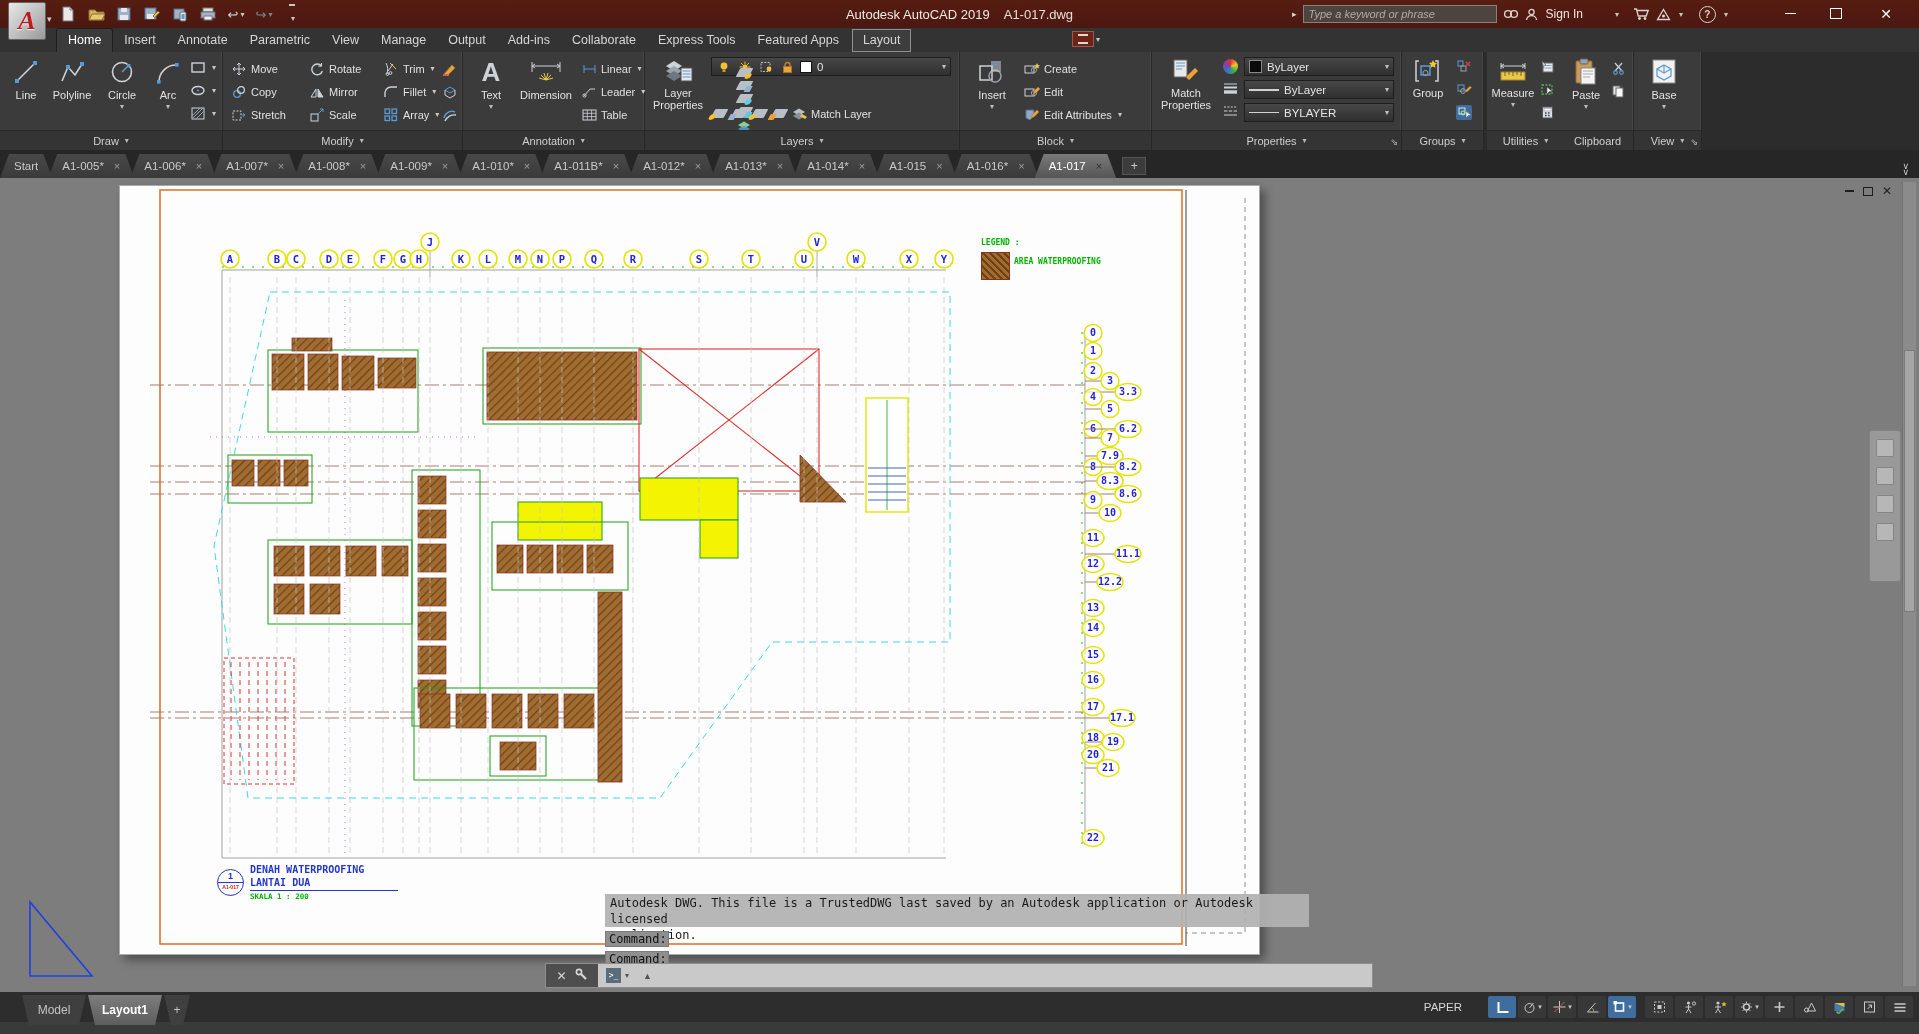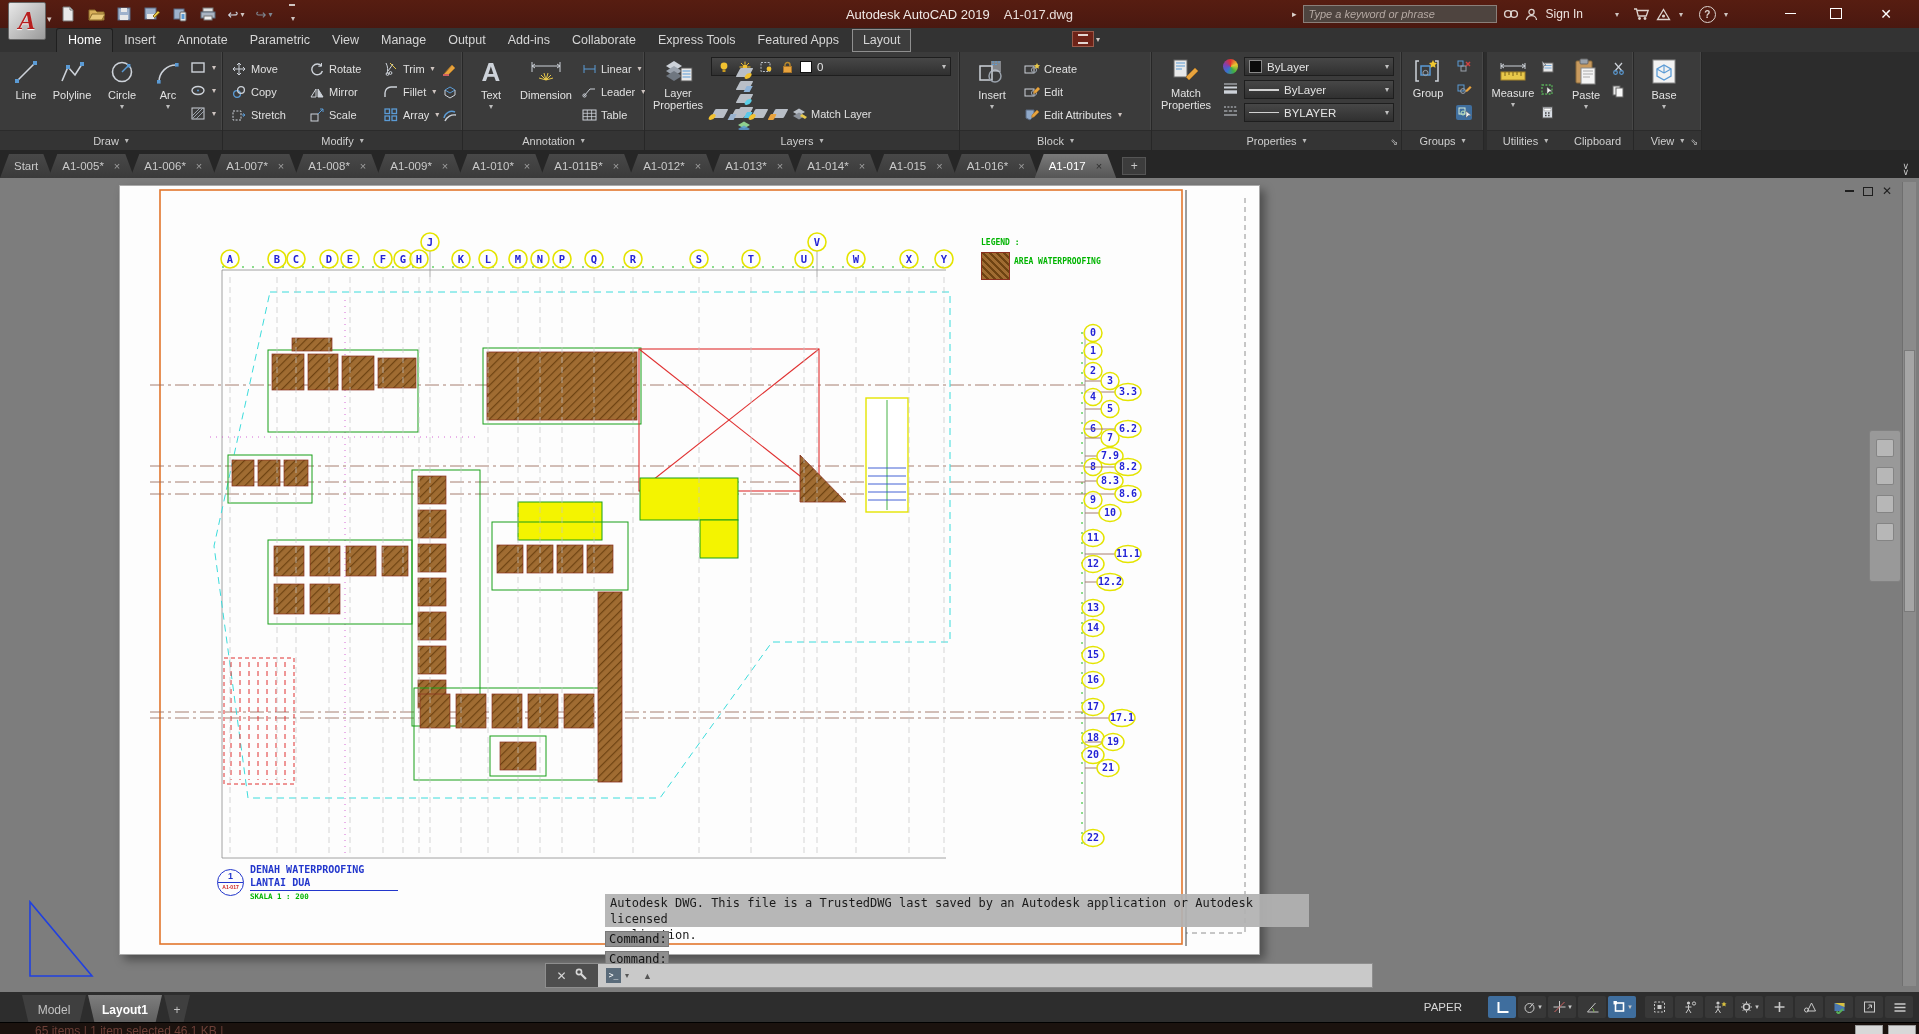--- a/index.html
+++ b/index.html
@@ -1273,19 +1273,14 @@
           </div>
           <div class="sbtn">
             <svg width="15" height="14" viewBox="0 0 14 14">
               <path d="M2,4 H13 M2,7.5 H13 M2,11 H13" stroke="#c9c9c9" stroke-width="1.6"></path>
             </svg>
           </div>
         </span>
     </div>
   </div>
 
-  <div id="bottom-strip">
-    <span class="txt">65 items   |   1 item selected    46.1 KB   |</span>
-    <span class="bs-btn" style="left:1855px;"></span>
-    <span class="bs-btn" style="left:1888px;"></span>
-  </div>
 
 </div>
 
 </body></html>

